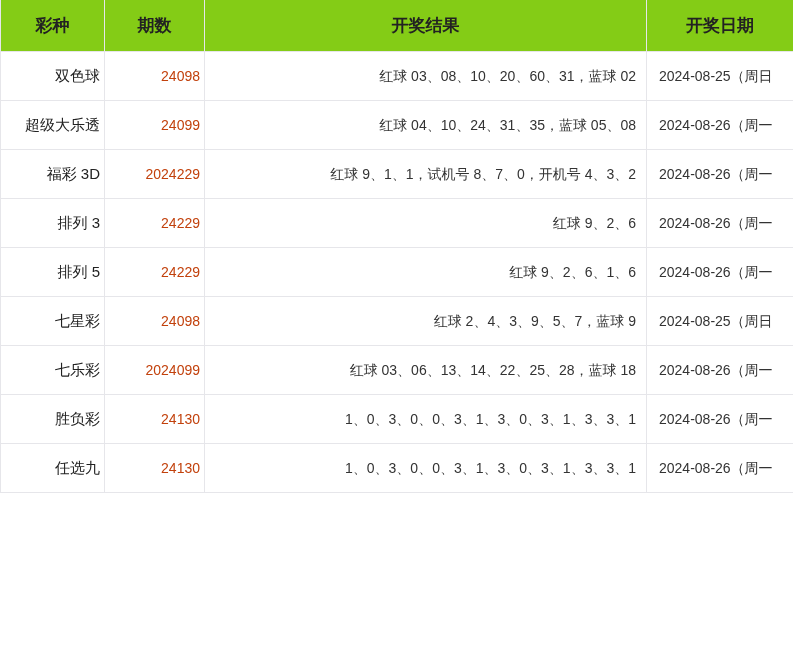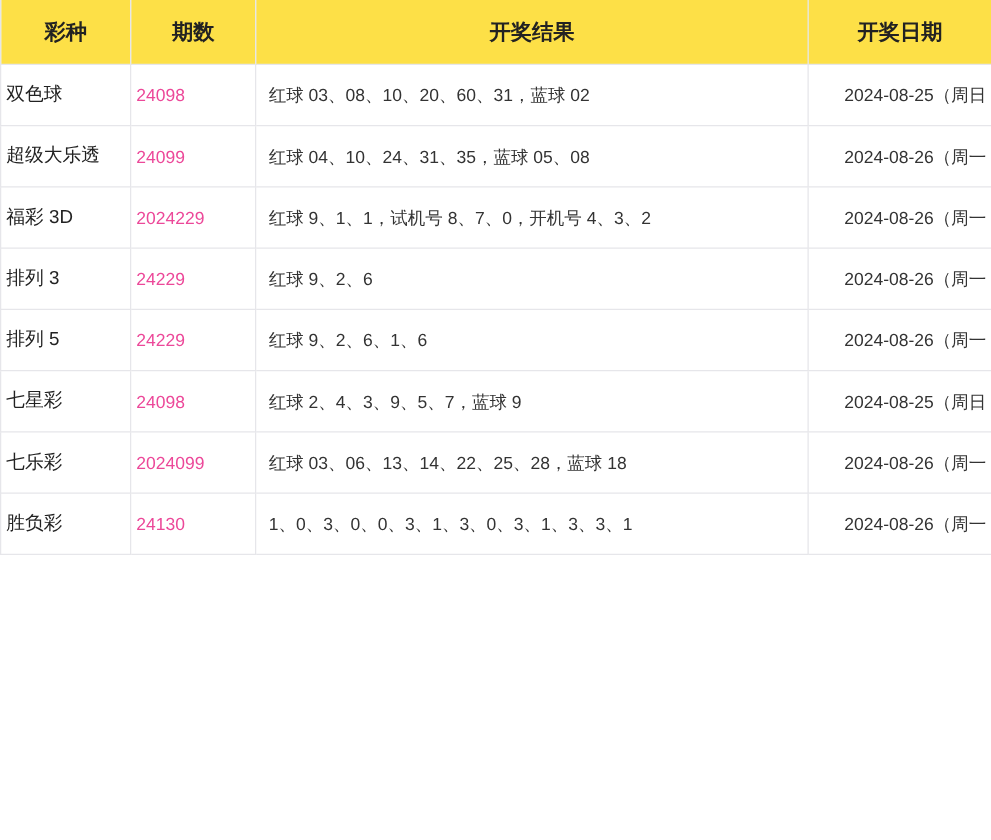--- a/index.html
+++ b/index.html
@@ -13,47 +13,47 @@
     overflow: hidden;
     font-family: "Liberation Sans", sans-serif;
     color: #333333;
   }
   .lottery-table {
     width: 793px;
     border-collapse: collapse;
     table-layout: fixed;
   }
   .lottery-table th {
-    background: #fde047;
+    background: #84cc16;
     font-size: 17px;
     font-weight: bold;
     color: #222222;
     text-align: center;
     padding: 14px 4px;
     border: 1px solid #e6e6ea;
     border-top: none;
   }
   .lottery-table td {
     font-size: 14px;
-    text-align: left;
+    text-align: right;
     padding: 12px 4px;
     border: 1px solid #e6e6ea;
     color: #333333;
     line-height: 1.6;
     vertical-align: middle;
   }
   .col-type    { width: 104px; }
   .col-issue   { width: 100px; }
   .col-result  { width: 442px; }
   .col-date    { width: 147px; }
 
   td.cell-type   { font-size: 15px; color: #222222; }
-  td.cell-issue  { font-size: 14px; color: #ec4899; }
+  td.cell-issue  { font-size: 14px; color: #c2410c; }
   td.cell-result { font-size: 14px; color: #333333; padding-left: 10px; padding-right: 10px; }
-  td.cell-date   { font-size: 14px; color: #333333; white-space: nowrap; overflow: hidden; text-align: right; padding-left: 12px; }
+  td.cell-date   { font-size: 14px; color: #333333; white-space: nowrap; overflow: hidden; text-align: left; padding-left: 12px; }
 
   tr.row-tall td { padding-top: 14px; padding-bottom: 14px; }
 </style>
 </head>
 <body>
 
 <table class="lottery-table">
   <colgroup>
     <col class="col-type">
     <col class="col-issue">
@@ -110,14 +110,20 @@
       <td class="cell-issue">2024099</td>
       <td class="cell-result">红球 03、06、13、14、22、25、28，蓝球 18</td>
       <td class="cell-date">2024-08-26（周一</td>
     </tr>
     <tr>
       <td class="cell-type">胜负彩</td>
       <td class="cell-issue">24130</td>
       <td class="cell-result">1、0、3、0、0、3、1、3、0、3、1、3、3、1</td>
       <td class="cell-date">2024-08-26（周一</td>
     </tr>
+    <tr>
+      <td class="cell-type">任选九</td>
+      <td class="cell-issue">24130</td>
+      <td class="cell-result">1、0、3、0、0、3、1、3、0、3、1、3、3、1</td>
+      <td class="cell-date">2024-08-26（周一</td>
+    </tr>
   </tbody>
 </table>
 
 </body></html>

